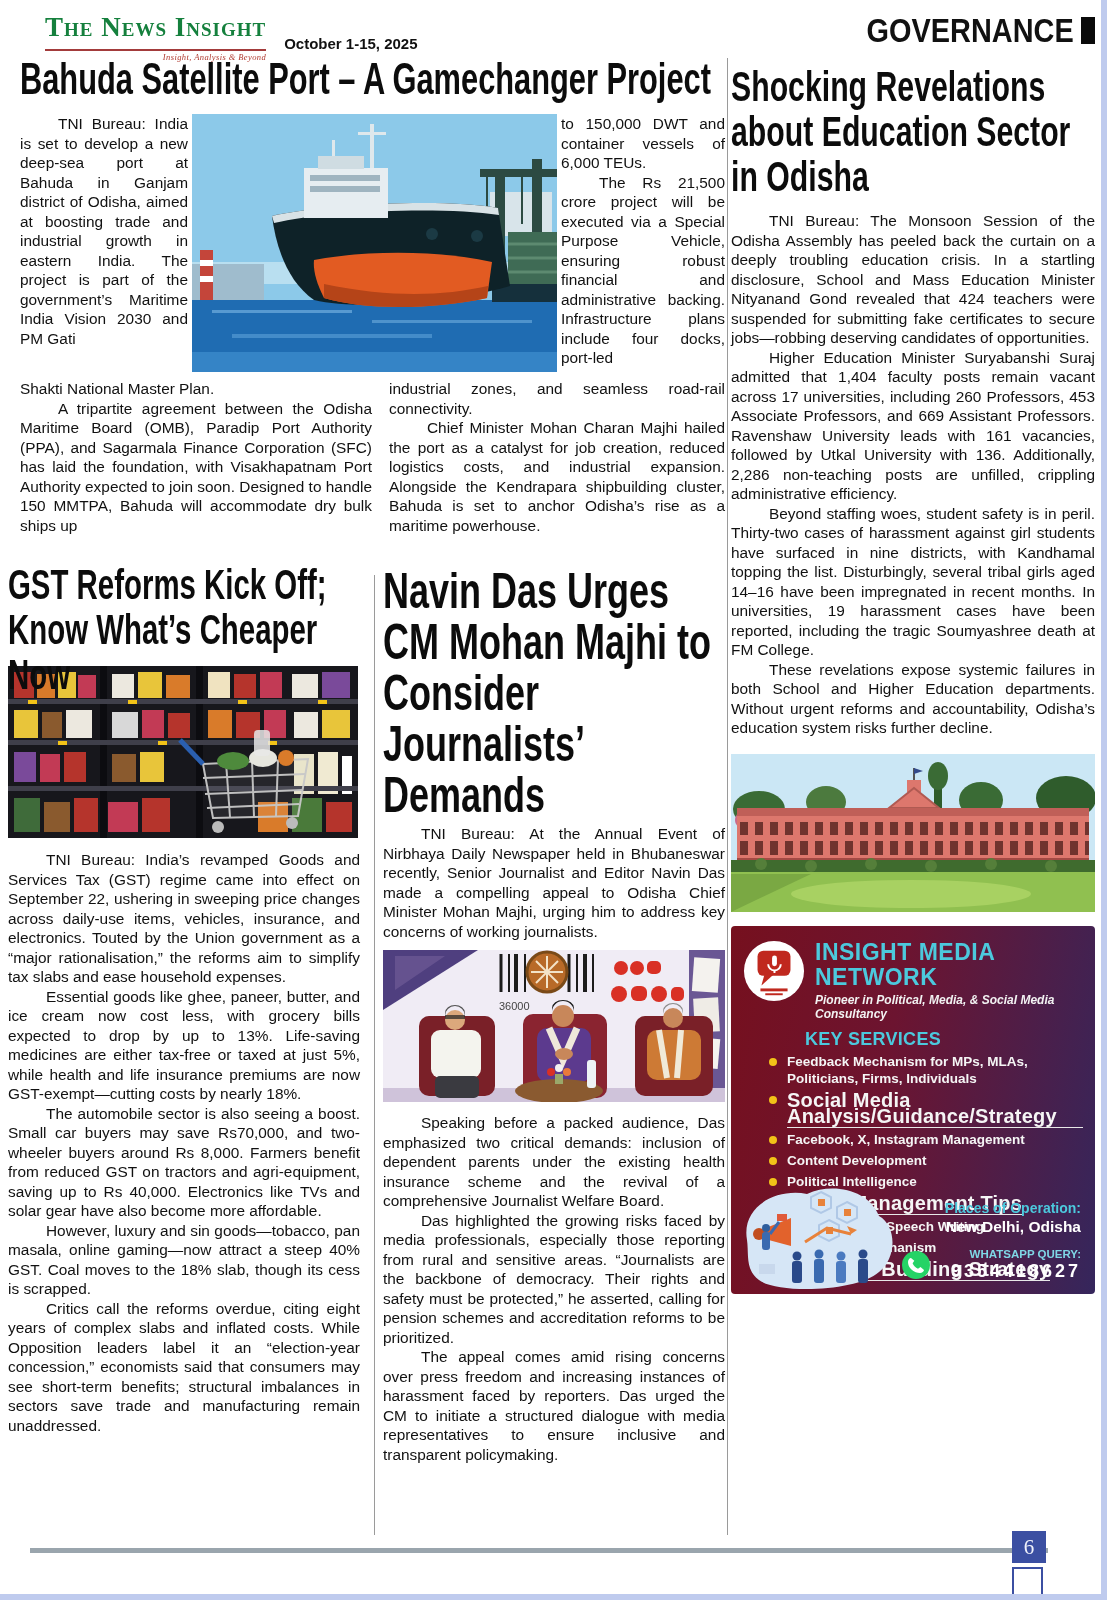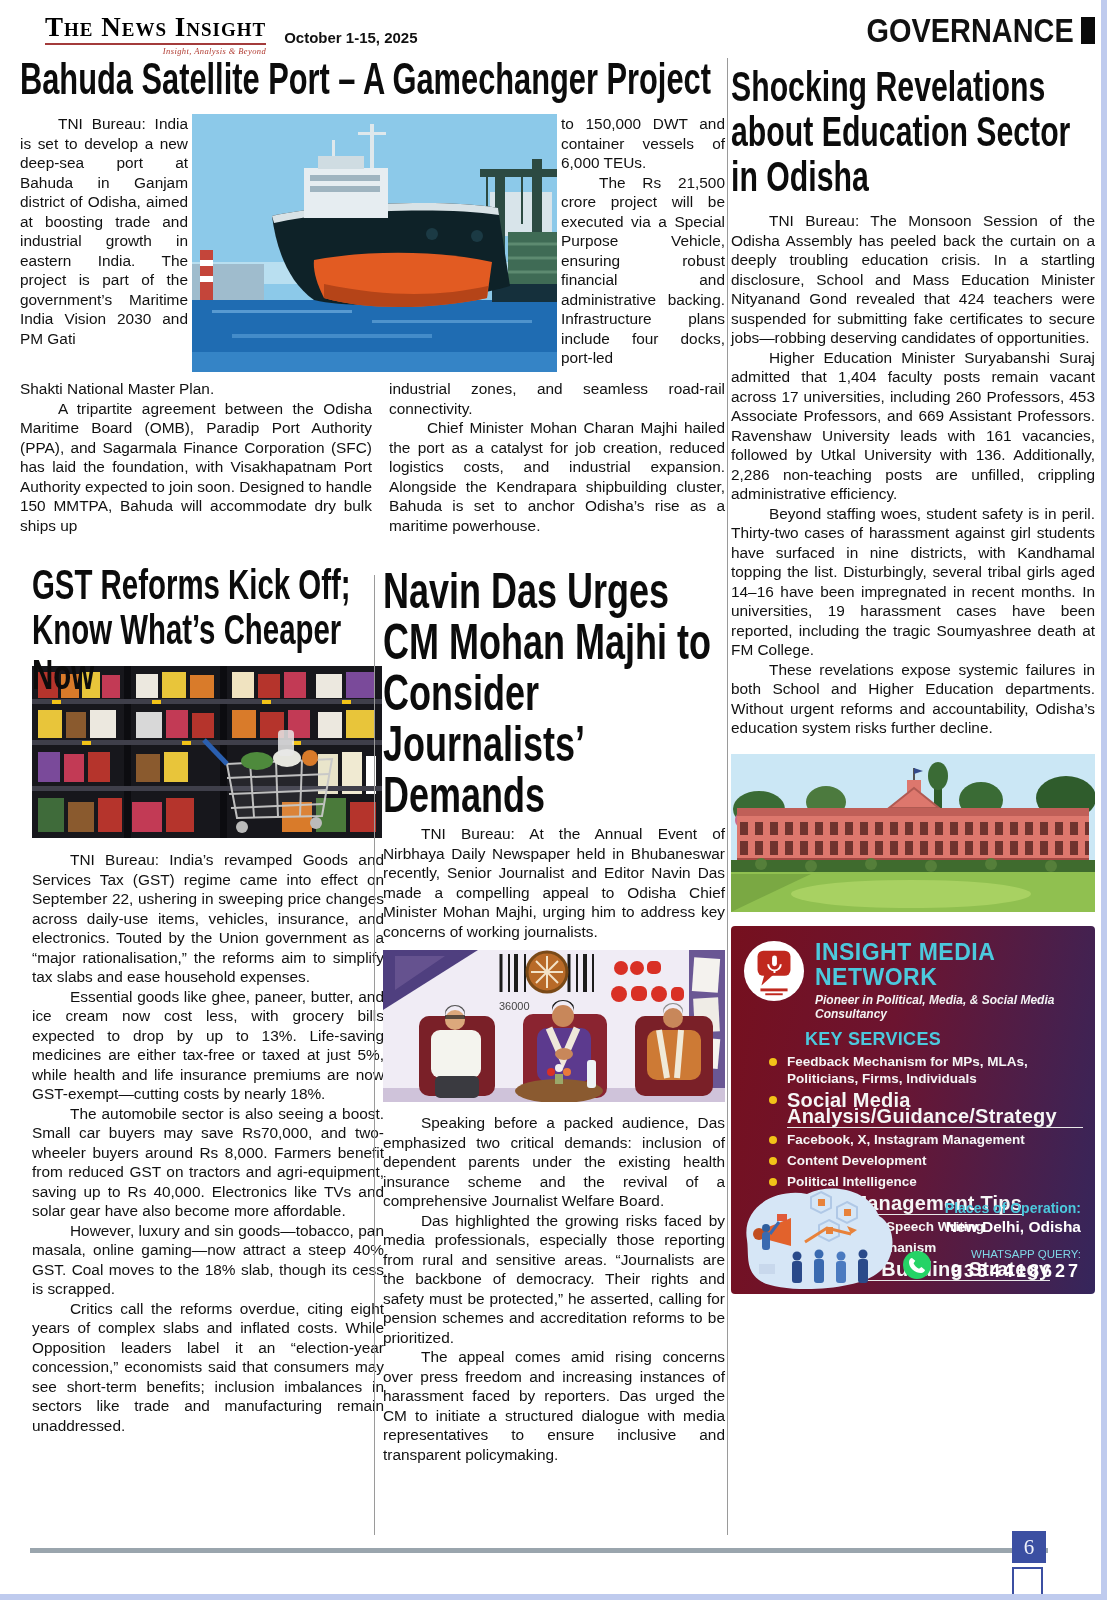--- a/index.html
+++ b/index.html
@@ -6,22 +6,22 @@
   html,body { background:#fff; }
   body {
     width:1107px; height:1600px; position:relative; overflow:hidden;
     font-family:"Liberation Sans","DejaVu Sans",sans-serif; color:#111;
   }
   
   .masthead { position:absolute; left:45px; top:14px; display:flex; align-items:flex-end; gap:18px; }
   .logo-block { display:inline-block; }
   .logo-title {
     font-family:"Liberation Serif","DejaVu Serif",serif; font-weight:bold;
-    font-variant:small-caps; font-size:27px; color:#000000; letter-spacing:1px; line-height:1;
-    border-bottom:2px solid #a33b3b; padding-bottom:2px;
+    font-variant:small-caps; font-size:27px; color:#15803d; letter-spacing:1px; line-height:1;
+    border-bottom:2px solid #a33b3b; padding-bottom:8px;
   }
   .logo-tagline {
     font-family:"Liberation Serif","DejaVu Serif",serif; font-style:italic;
     font-size:8.5px; color:#b03a30; text-align:right; margin-top:1px; letter-spacing:.4px;
   }
   .issue-date { font-size:15px; font-weight:bold; padding-bottom:10px; }
   
   .section-row { display:flex; justify-content:flex-end; align-items:center; gap:7px; height:36px; }
   .section-label {
     font-size:34px; font-weight:bold; letter-spacing:0; line-height:1;
@@ -40,21 +40,21 @@
   .btxt p.noind { text-indent:0; }
   
   .bahuda-wrap { position:absolute; left:20px; top:56px; width:705px; }
   .bahuda-row { display:flex; gap:4px; margin-top:10px; }
   .strip-left { width:168px; }
   .strip-right { width:164px; }
   .ship-photo { width:365px; height:258px; flex:none; }
   .bahuda-cont { display:flex; gap:17px; margin-top:7px; }
   .cont-left { width:352px; }
   .cont-mid { width:336px; }
-  .gst-wrap { position:absolute; left:32px; top:562px; width:352px; }
+  .gst-wrap { position:absolute; left:8px; top:562px; width:352px; }
   .gst-photo { width:350px; height:172px; margin:12px 0 12px 0; }
   .navin-wrap { position:absolute; left:383px; top:566px; width:342px; }
   .navin-photo { width:342px; height:152px; margin:9px 0 11px 0; }
   .right-col { position:absolute; left:731px; top:12px; width:364px; }
   .right-col .lead { margin-top:14px; }
   .right-col .hl-edu { margin-top:16px; margin-bottom:10px; }
   .edu-photo { width:364px; height:158px; margin-top:16px; }
   
   .vrule { position:absolute; width:1px; background:#9a9a9a; }
   .vrule-1 { left:374px; top:575px; height:960px; }
@@ -77,21 +77,21 @@
   .ad-subtitle { font-size:12px; font-weight:bold; font-style:italic; color:#f2f2f2; margin-top:3px; }
   .ad-services-heading { color:#4cc9dd; font-weight:bold; font-size:18px; margin:8px 0 4px 62px; letter-spacing:.3px; }
   .ad-list { list-style:none; margin-left:26px; }
   .ad-list li { position:relative; padding-left:18px; font-size:13.5px; line-height:16.5px; margin-bottom:4.5px; font-weight:bold; color:#f5f5f5; }
   .ad-list li .dot { position:absolute; left:0; top:4px; width:8px; height:8px; border-radius:50%; background:#f2c318; }
   .ad-list li.svc-bold span.svc-label { font-size:20px; letter-spacing:.2px; border-bottom:1px solid #e8e8e8; padding-bottom:2px; display:inline-block; }
   .ad-bottom-right { position:absolute; right:14px; bottom:12px; text-align:right; }
   .ad-places-label { color:#4cc9dd; font-weight:bold; font-size:14px; }
   .ad-places { color:#fff; font-weight:bold; font-size:15.5px; margin-top:2px; }
   .ad-wa-row { display:flex; align-items:center; justify-content:flex-end; gap:7px; margin-top:12px; }
-  .ad-wa-label { color:#7fd7e6; font-size:11.5px; font-weight:normal; text-align:right;padding-left:32px; }
+  .ad-wa-label { color:#7fd7e6; font-size:11.5px; font-weight:bold; text-align:right;padding-left:32px; }
   .ad-wa-number { color:#fff; font-weight:bold; font-size:18px; letter-spacing:3px; margin-top:1px; }
   .ad-illus { position:absolute; left:4px; bottom:0; width:168px; height:114px; }
   svg { display:block; }
 </style>
 </head>
 <body>
 
 <div class="masthead">
   <div class="logo-block">
     <div class="logo-title">The News Insight</div>
@@ -241,21 +241,21 @@
     <ellipse cx="225" cy="95" rx="16" ry="9" fill="#4e8a3c"></ellipse>
     <ellipse cx="255" cy="92" rx="14" ry="9" fill="#e6e6de"></ellipse>
     <circle cx="278" cy="92" r="8" fill="#d97b2a"></circle>
     <rect x="246" y="64" width="16" height="26" rx="4" fill="#e8e8e8" opacity=".85"></rect>
   </svg>
   <div class="btxt">
     <p class="ind">TNI Bureau: India’s revamped Goods and Services Tax (GST) regime came into effect on September 22, ushering in sweeping price changes across daily-use items, vehicles, insurance, and electronics. Touted by the Union government as a “major rationalisation,” the reforms aim to simplify tax slabs and ease household expenses.</p>
     <p class="ind">Essential goods like ghee, paneer, butter, and ice cream now cost less, with grocery bills expected to drop by up to 13%. Life-saving medicines are either tax-free or taxed at just 5%, while health and life insurance premiums are now GST-exempt—cutting costs by nearly 18%.</p>
     <p class="ind">The automobile sector is also seeing a boost. Small car buyers may save Rs70,000, and two-wheeler buyers around Rs 8,000. Farmers benefit from reduced GST on tractors and agri-equipment, saving up to Rs 40,000. Electronics like TVs and solar gear have also become more affordable.</p>
     <p class="ind">However, luxury and sin goods—tobacco, pan masala, online gaming—now attract a steep 40% GST. Coal moves to the 18% slab, though its cess is scrapped.</p>
-    <p class="ind">Critics call the reforms overdue, citing eight years of complex slabs and inflated costs. While Opposition leaders label it an “election-year concession,” economists said that consumers may see short-term benefits; inclusion imbalances in sectors like trade and manufacturing remain unaddressed.</p>
+    <p class="ind">Critics call the reforms overdue, citing eight years of complex slabs and inflated costs. While Opposition leaders label it an “election-year concession,” economists said that consumers may see short-term benefits; structural imbalances in sectors save trade and manufacturing remain unaddressed.</p>
   </div>
 </div>
 
 <div class="navin-wrap">
   <h2 class="hl hl-navin">Navin Das Urges CM Mohan Majhi to Consider Journalists’ Demands</h2>
   <div class="btxt">
     <p class="ind">TNI Bureau: At the Annual Event of Nirbhaya Daily Newspaper held in Bhubaneswar recently, Senior Journalist and Editor Navin Das made a compelling appeal to Odisha Chief Minister Mohan Majhi, urging him to address key concerns of working journalists.</p>
   </div>
 
   <svg class="navin-photo" viewBox="0 0 342 152">

